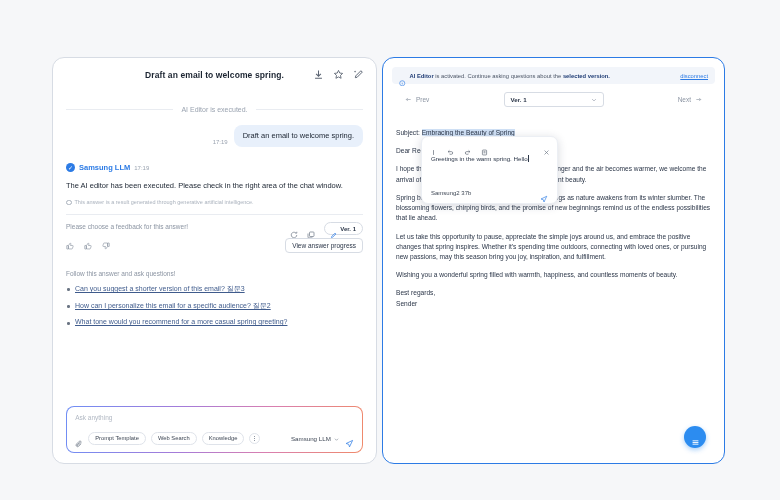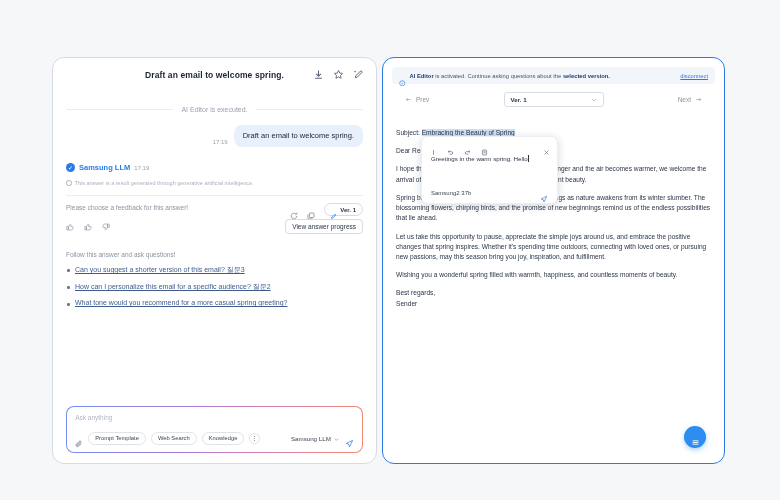--- a/index.html
+++ b/index.html
@@ -275,20 +275,21 @@
         <span class="user-time">17:19</span>
         <div class="user-bubble">Draft an email to welcome spring.</div>
       </div>
 
       <div class="bot-block">
         <div class="bot-head">
           <span class="bot-badge">✓</span>
           <span class="bot-name">Samsung LLM</span>
           <span class="bot-time">17:19</span>
         </div>
+        <div class="bot-text">The AI editor has been executed. Please check in the right area of the chat window.</div>
         <div class="disclaimer">
           <span class="ci"></span>
           <span>This answer is a result generated through generative artificial intelligence.</span>
         </div>
       </div>
 
       <div class="hr"></div>
 
       <div class="feedback-row">
         <div class="feedback-label">Please choose a feedback for this answer!</div>

